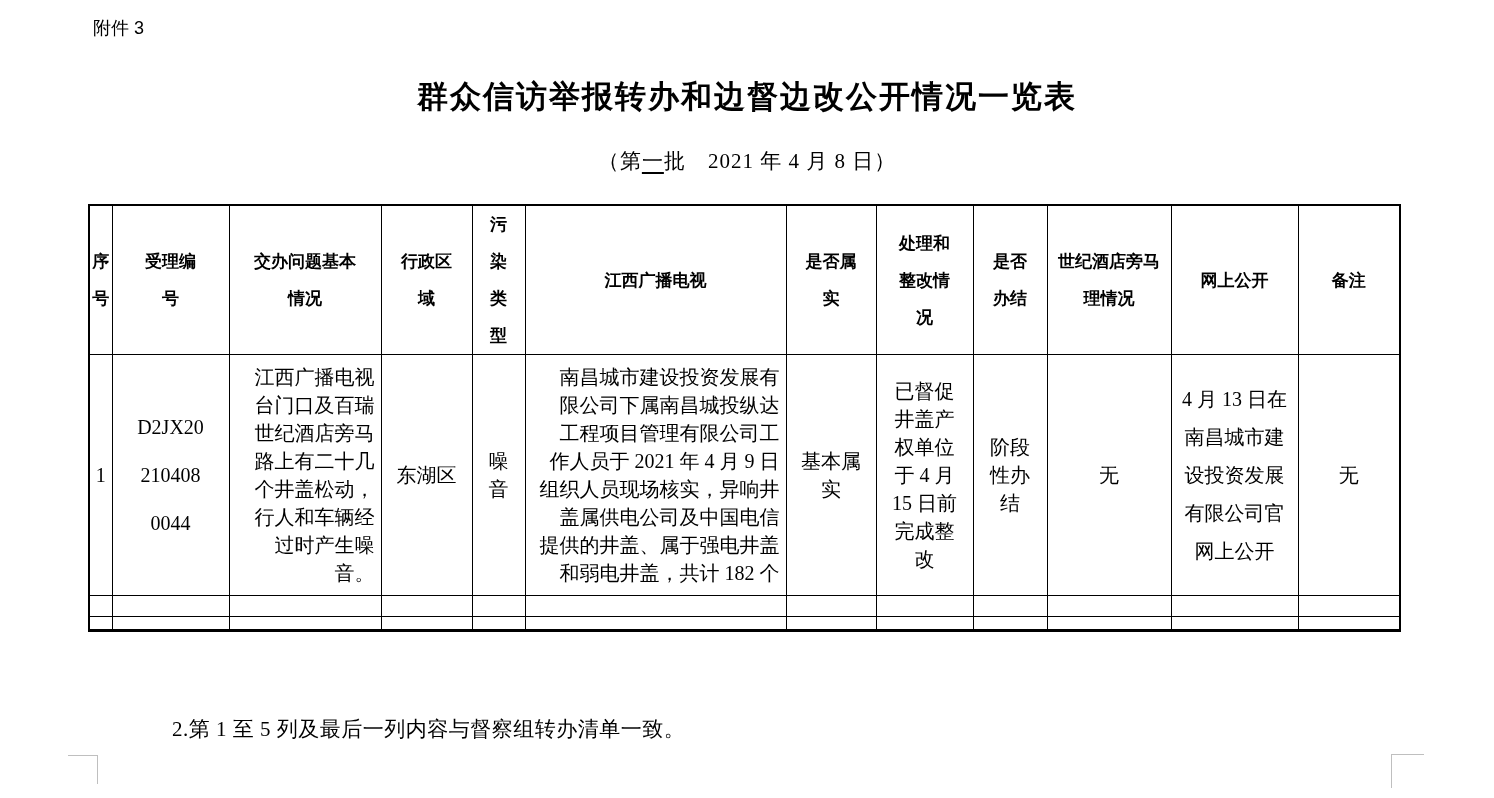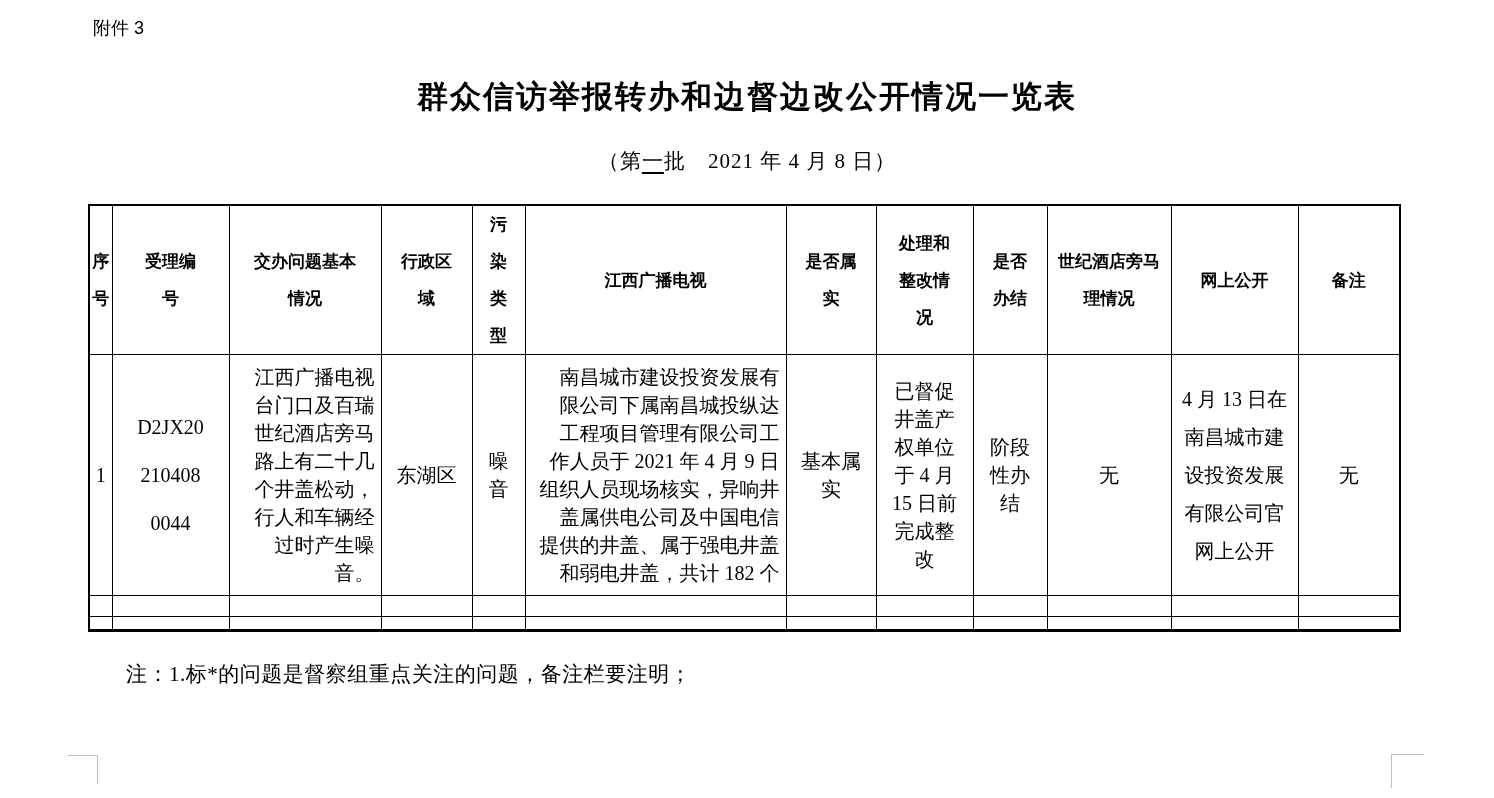--- a/index.html
+++ b/index.html
@@ -191,18 +191,18 @@
           <td></td>
           <td></td>
           <td></td>
           <td></td>
           <td></td>
           <td></td>
       </tr>
     </tbody>
   </table>
 
-  <div class="note note-1">注：1.标*的问题是督察组重点关注的问题，备注栏要注明；</div>
+  <div class="note note-2">2.第 1 至 5 列及最后一列内容与督察组转办清单一致。</div>
 
   <div class="margin-mark mark-bl"></div>
   <div class="margin-mark mark-br"></div>
 
 </div>
 
 </body></html>

